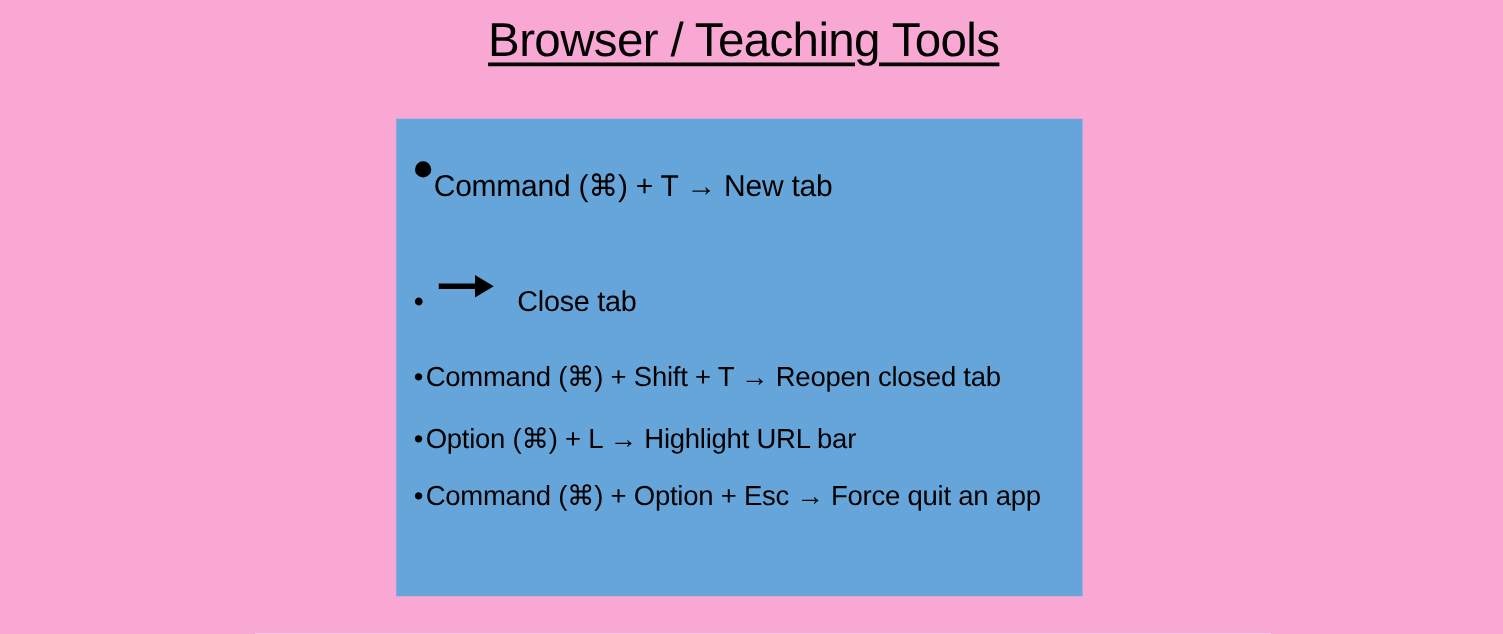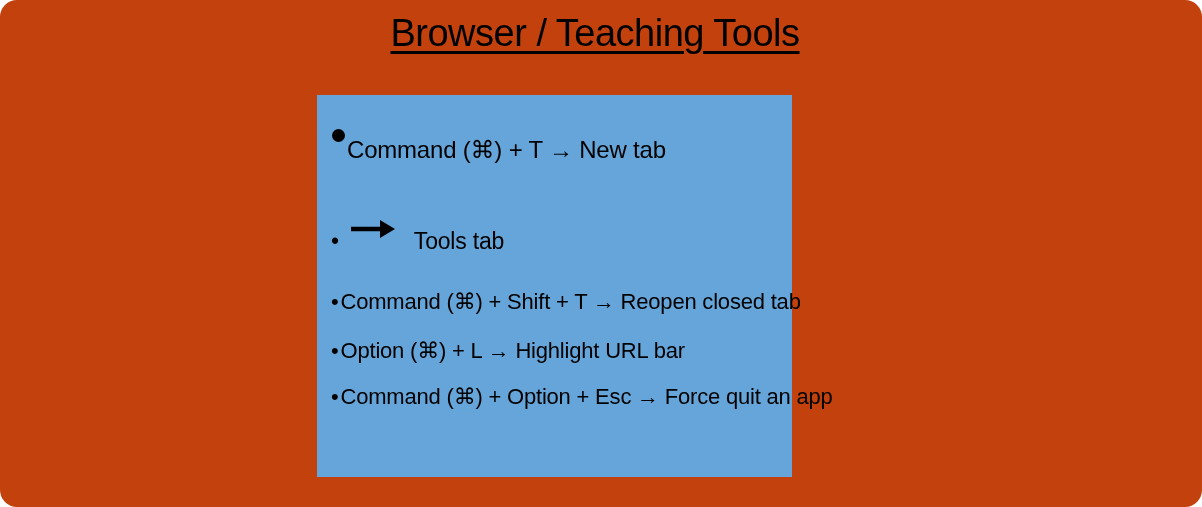--- a/index.html
+++ b/index.html
@@ -5,44 +5,43 @@
   html, body {
     margin: 0;
     padding: 0;
     background: #ffffff;
     font-family: "Liberation Sans", "DejaVu Sans", sans-serif;
   }
   .slide {
     position: relative;
     width: 1202px;
     height: 507px;
-    background: #c2410c;
+    background: #f9a8d4;
     overflow: hidden;
-    border-radius: 17px;
   }
   .title {
     position: absolute;
     top: 12px;
     left: 0;
     width: 1190px;
     text-align: center;
     font-size: 38px;
     font-weight: 400;
     color: #000000;
     letter-spacing: -0.5px;
     text-decoration: underline;
     text-decoration-thickness: 3px;
     text-underline-offset: 5px;
     white-space: nowrap;
   }
   .panel {
     position: absolute;
     left: 317px;
     top: 95px;
-    width: 475px;
+    width: 549px;
     height: 382px;
     background: #66a5d9;
   }
   .row {
     position: absolute;
     display: flex;
     align-items: center;
     white-space: nowrap;
     color: #000000;
     letter-spacing: -0.2px;
@@ -94,21 +93,21 @@
       <span class="big-bullet"></span>
       <span class="txt">Command (⌘) + T → New tab</span>
     </div>
 
     <div class="row row-2">
       <span class="bullet">•</span>
       <svg class="arrow-svg" width="46" height="20" viewBox="0 0 46 20">
         <line x1="1" y1="10" x2="31" y2="10" stroke="#000000" stroke-width="4.5"></line>
         <polygon points="30,1 45,10 30,19" fill="#000000"></polygon>
       </svg>
-      <span>Tools tab</span>
+      <span>Close tab</span>
     </div>
 
     <div class="row row-3">
       <span class="bullet">•</span>
       <span>Command (⌘) + Shift + T → Reopen closed tab</span>
     </div>
 
     <div class="row row-4">
       <span class="bullet">•</span>
       <span>Option (⌘) + L → Highlight URL bar</span>

